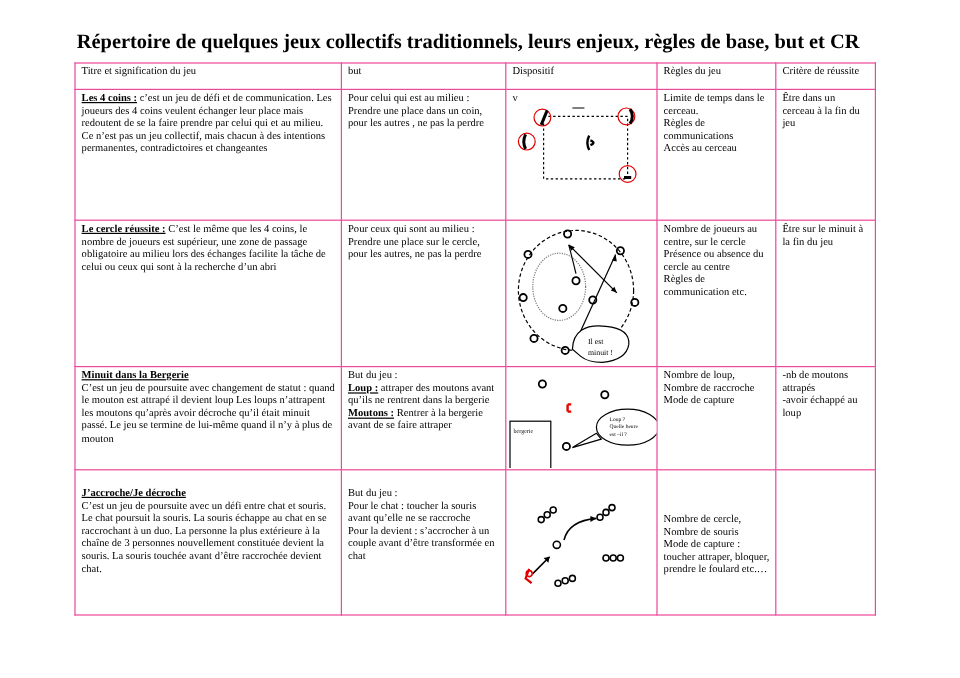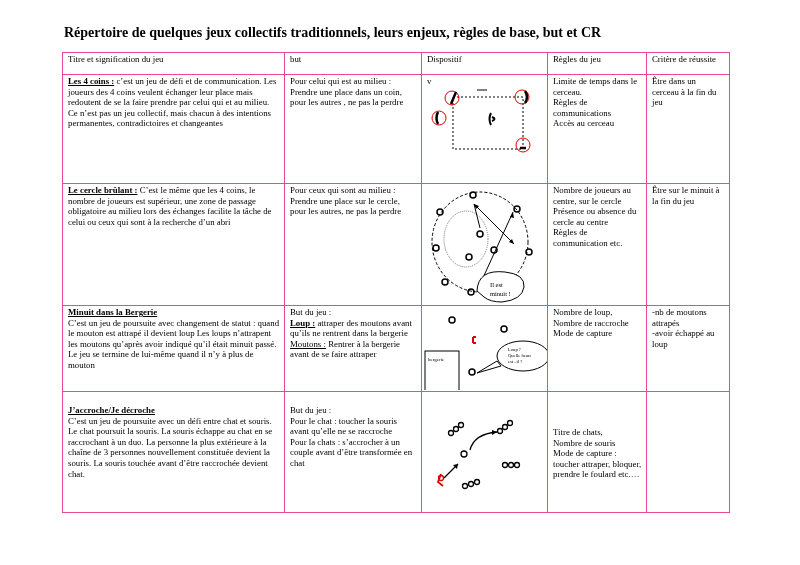--- a/index.html
+++ b/index.html
@@ -1,26 +1,26 @@
 <!DOCTYPE html>
 <html><head>
 <meta charset="utf-8">
 <style>
   html,body{margin:0;padding:0;background:#fff;}
   body{width:800px;height:565px;position:relative;overflow:hidden;font-family:"Liberation Serif","DejaVu Serif",serif;color:#000;}
-  .title{position:absolute;left:64px;top:25px;font-size:14px;font-weight:bold;white-space:nowrap;}
+  .title{position:absolute;left:64px;top:25px;font-size:17px;font-weight:bold;white-space:nowrap;}
   table{position:absolute;left:62px;top:52px;border-collapse:collapse;table-layout:fixed;width:667px;}
   td{border:1px solid #ec4899;vertical-align:top;padding:1px 4px 0 5px;font-size:8.8px;line-height:10.6px;overflow:hidden;}
   tr.head td{height:20px;}
   tr.r1 td{height:107px;margin-left:28px;}
   tr.r2 td{height:120px;}
   tr.r3 td{height:84px;}
   tr.r4 td{height:119px;}
   .gt{font-weight:bold;text-decoration:underline;}
-  .u{text-decoration:underline;}
+  .u{text-decoration:underline;font-weight:bold;}
   .b{font-weight:bold;}
   .line{display:block;}
   .diag{position:relative;padding:0 !important;}
   .diag svg{position:absolute;left:0;top:0;}
   .gap{height:12px;}
 </style>
 </head>
 <body>
 
 <div class="title">Répertoire de quelques jeux collectifs traditionnels, leurs enjeux, règles de base, but et CR</div>
@@ -66,21 +66,21 @@
     </td>
     <td>
       <span class="line">Limite de temps dans le cerceau.</span>
       <span class="line">Règles de communications</span>
       <span class="line">Accès au cerceau</span>
     </td>
     <td>Être dans un cerceau à la fin du jeu</td>
   </tr>
 
   <tr class="r2">
-    <td><span class="gt">Le cercle brûlant :</span><span> C’est le même que les 4 coins, le nombre de joueurs est supérieur, une zone de passage obligatoire au milieu lors des échanges facilite la tâche de celui ou ceux qui sont à la recherche d’un abri</span></td>
+    <td><span class="gt">Le cercle réussite :</span><span> C’est le même que les 4 coins, le nombre de joueurs est supérieur, une zone de passage obligatoire au milieu lors des échanges facilite la tâche de celui ou ceux qui sont à la recherche d’un abri</span></td>
     <td>
       <span class="line">Pour ceux qui sont au milieu :</span>
       <span class="line">Prendre une place sur le cercle, pour les autres, ne pas la perdre</span>
     </td>
     <td class="diag">
       <svg width="126" height="120">
         <ellipse cx="58" cy="58" rx="48" ry="50" fill="none" stroke="#000" stroke-dasharray="3,2"></ellipse>
         <ellipse cx="44" cy="55" rx="22" ry="28" fill="none" stroke="#777" stroke-dasharray="1,1"></ellipse>
         <line x1="52" y1="20" x2="92" y2="60" stroke="#000"></line>
         <line x1="52" y1="20" x2="58" y2="44" stroke="#000"></line>
@@ -107,21 +107,21 @@
     </td>
     <td>
       <span class="line">Nombre de joueurs au centre, sur le cercle</span>
       <span class="line">Présence ou absence du cercle au centre</span>
       <span class="line">Règles de communication etc.</span>
     </td>
     <td>Être sur le minuit à la fin du jeu</td>
   </tr>
 
   <tr class="r3">
-    <td><span class="gt line">Minuit dans la Bergerie</span><span>C’est un jeu de poursuite avec changement de statut : quand le mouton est attrapé il devient loup Les loups n’attrapent les moutons qu’après avoir indiqué qu’il était minuit passé. Le jeu se termine de lui-même quand il n’y à plus de mouton</span></td>
+    <td><span class="gt line">Minuit dans la Bergerie</span><span>C’est un jeu de poursuite avec changement de statut : quand le mouton est attrapé il devient loup Les loups n’attrapent les moutons qu’après avoir décroche qu’il était minuit passé. Le jeu se termine de lui-même quand il n’y à plus de mouton</span></td>
     <td>
       <span class="line">But du jeu :</span>
       <span class="line"><span class="b u">Loup :</span><span> attraper des moutons avant qu’ils ne rentrent dans la bergerie</span></span>
       <span class="line"><span class="u">Moutons :</span><span> Rentrer à la bergerie avant de se faire attraper</span></span>
     </td>
     <td class="diag">
       <svg width="126" height="84">
         <rect x="3" y="45" width="34" height="40" fill="#fff" stroke="#000"></rect>
         <text x="6" y="55" font-size="5" font-family="Liberation Serif, serif">bergerie</text>
         <g fill="none" stroke="#000" stroke-width="1.5">
@@ -147,21 +147,21 @@
       <span class="line">-avoir échappé au loup</span>
     </td>
   </tr>
 
   <tr class="r4">
     <td><div class="gap"></div><span class="gt line">J’accroche/Je décroche</span><span>C’est un jeu de poursuite avec un défi entre chat et souris. Le chat poursuit la souris. La souris échappe au chat en se raccrochant à un duo. La personne la plus extérieure à la chaîne de 3 personnes nouvellement constituée devient la souris. La souris touchée avant d’être raccrochée devient chat.</span></td>
     <td>
       <div class="gap"></div>
       <span class="line">But du jeu :</span>
       <span class="line">Pour le chat : toucher la souris avant qu’elle ne se raccroche</span>
-      <span class="line">Pour la chats : s’accrocher à un couple avant d’être transformée en chat</span>
+      <span class="line">Pour la devient : s’accrocher à un couple avant d’être transformée en chat</span>
     </td>
     <td class="diag">
       <svg width="126" height="119">
         <g fill="none" stroke="#000" stroke-width="1.3">
           <circle cx="29" cy="41" r="2.5"></circle>
               <circle cx="34" cy="37" r="2.5"></circle>
               <circle cx="39" cy="33" r="2.5"></circle>
           <circle cx="78" cy="39" r="2.5"></circle>
               <circle cx="83" cy="35" r="2.5"></circle>
               <circle cx="88" cy="31" r="2.5"></circle>
@@ -176,20 +176,20 @@
           <line x1="22" y1="86" x2="36" y2="72"></line>
         </g>
         <polygon points="75,40 70,38 70,43" fill="#000"></polygon>
         <polygon points="36,72 31,73 35,77" fill="#000"></polygon>
         <path d="M19 82 L16 90 L21 94" stroke="#e00000" stroke-width="1.8" fill="none"></path>
         <circle cx="19" cy="86" r="2.5" fill="none" stroke="#e00000" stroke-width="1.3"></circle>
       </svg>
     </td>
     <td>
       <div style="height:34px"></div>
-      <span class="line">Titre de chats,</span>
+      <span class="line">Nombre de cercle,</span>
       <span class="line">Nombre de souris</span>
       <span class="line">Mode de capture : toucher attraper, bloquer, prendre le foulard etc.…</span>
     </td>
     <td></td>
   </tr>
 </tbody>
   </table>
 
 </body></html>

